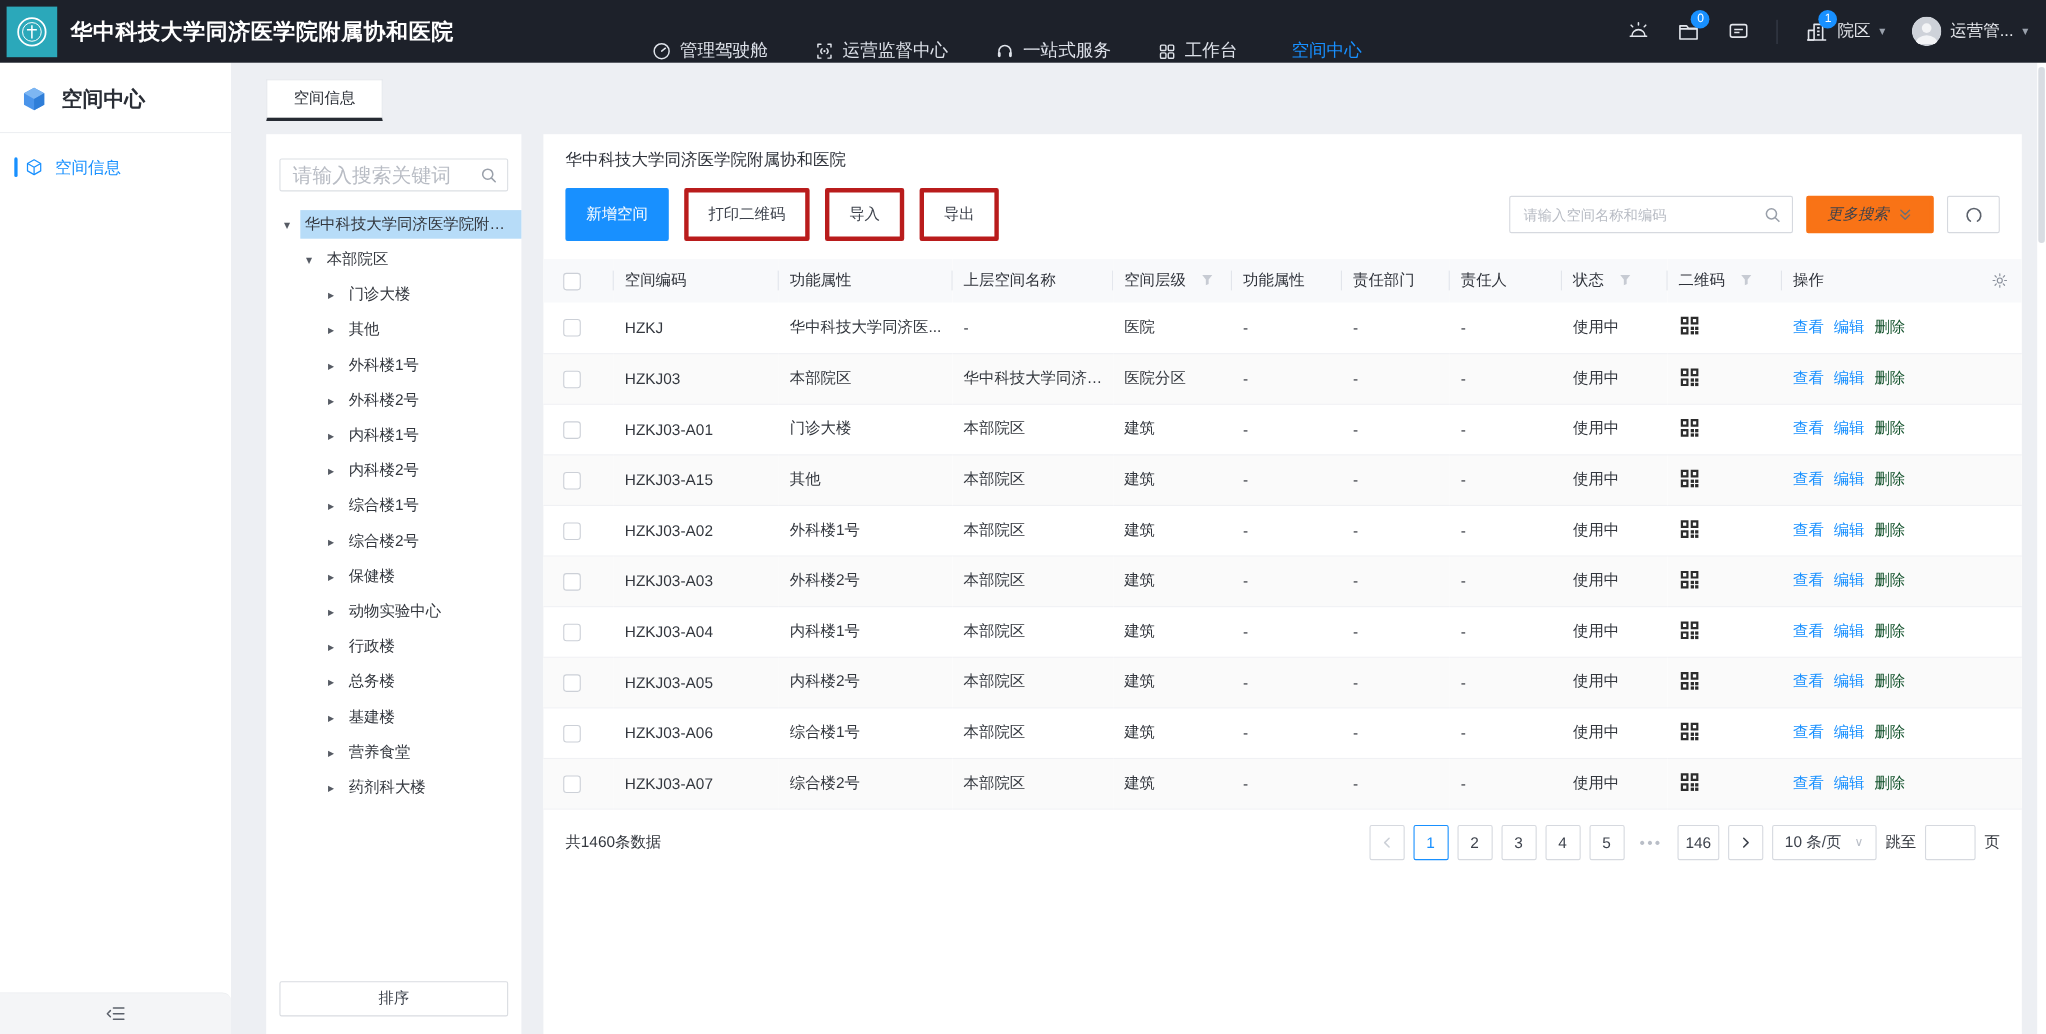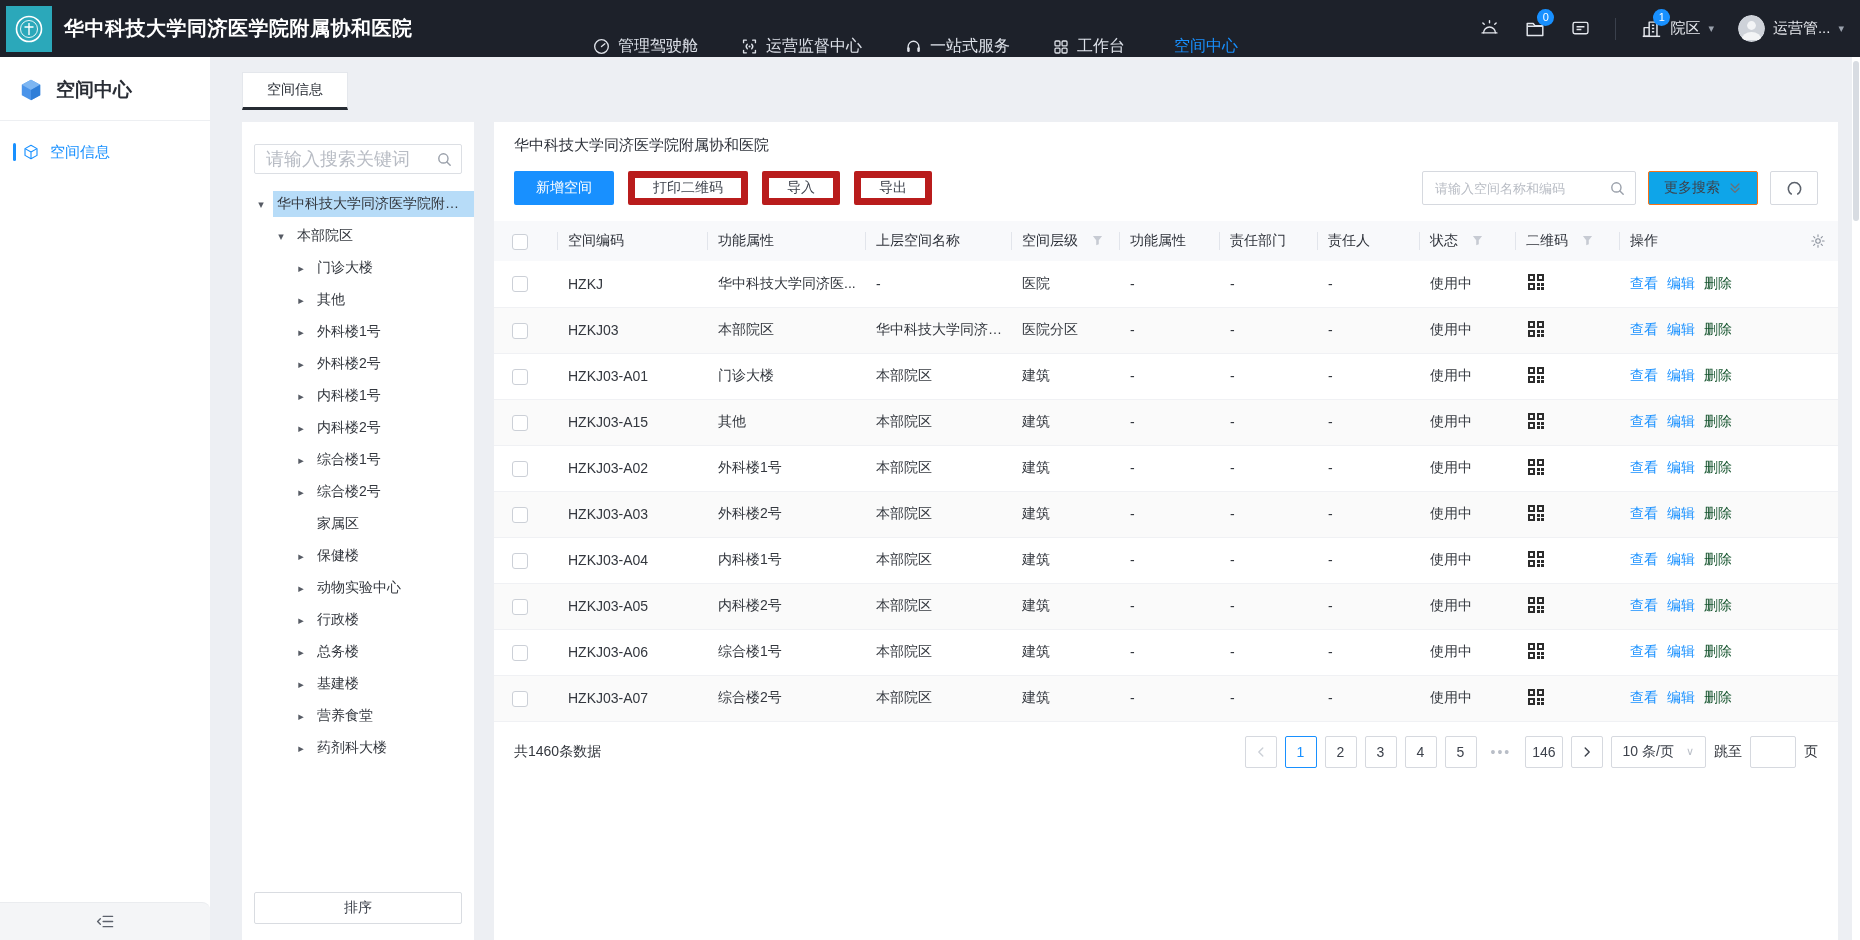--- a/index.html
+++ b/index.html
@@ -49,27 +49,27 @@
   .tree-item.lvl1{padding-left:32px;}
   .tree-item.lvl2{padding-left:52px;}
   .tree-label{padding:4px 4px;overflow:hidden;text-overflow:ellipsis;}
   .tree-item.selected .tree-label{background:#b7dcf8;flex:1;}
   .sort-btn{position:absolute;bottom:16px;left:12px;right:12px;height:32px;border:1px solid #d9dce1;border-radius:2px;background:#fff;display:flex;align-items:center;justify-content:center;font-size:14px;color:#3d424c;cursor:pointer;}
   
   .main-card{position:absolute;top:122px;left:494px;width:1344px;height:818px;background:#fff;padding-top:14px;}
   .card-pad{padding:0 20px;}
   .main-title{font-size:15px;color:#2e323a;}
   .toolbar{margin-top:16px;display:flex;align-items:center;}
-  .btn{height:34px;border:7px solid #b91c1c;background:#fff;border-radius:2px;font-size:14px;color:#3d424c;display:inline-flex;align-items:center;justify-content:center;padding:0 18px;cursor:pointer;margin-right:14px;white-space:nowrap;}
+  .btn{height:48px;border:4px solid #b91c1c;background:#fff;border-radius:2px;font-size:14px;color:#3d424c;display:inline-flex;align-items:center;justify-content:center;padding:0 18px;cursor:pointer;margin-right:14px;white-space:nowrap;}
   .btn.primary{background:#1890ff;border-color:#1890ff;color:#fff;padding:0 15px;}
   .toolbar-right{margin-left:auto;display:flex;align-items:center;gap:12px;}
-  .search-box{width:214px;height:34px;border:1px solid #d6d9df;border-radius:2px;display:flex;align-items:center;padding:0 10px;background:#fff;}
+  .search-box{width:258px;height:34px;border:1px solid #d6d9df;border-radius:2px;display:flex;align-items:center;padding:0 10px;background:#fff;}
   .search-box input{border:0;outline:0;flex:1;font-size:13px;color:#333;min-width:0;}
   .search-box input::placeholder{color:#b8bcc4;}
-  .more-btn{height:34px;border:1px solid #f97316;border-radius:2px;background:#0ea5e9;display:flex;align-items:center;gap:8px;padding:0 15px;font-size:14px;color:#3d424c;cursor:pointer;}
+  .more-btn{height:34px;border:4px solid #f97316;border-radius:2px;background:#f97316;display:flex;align-items:center;gap:8px;padding:0 15px;font-size:14px;color:#3d424c;cursor:pointer;font-style:italic;}
   .refresh-btn{width:48px;height:34px;border:1px solid #d6d9df;border-radius:2px;background:#fff;display:flex;align-items:center;justify-content:center;cursor:pointer;}
   
   table{width:100%;border-collapse:collapse;table-layout:fixed;font-size:14px;color:#33373e;margin-top:16px;}
   thead th{background:#f8f9fb;height:40px;font-weight:400;text-align:left;padding:0 10px;position:relative;color:#2e323a;white-space:nowrap;}
   thead th:not(:last-child)::after{content:'';position:absolute;right:0;top:11px;height:18px;width:1px;background:#e2e5eb;}
   thead th:first-child,tbody td:first-child{padding-left:18px;}
   tbody td{height:46px;padding:0 10px;border-bottom:1px solid #f0f1f4;white-space:nowrap;overflow:hidden;text-overflow:ellipsis;}
   tbody tr:nth-child(even){background:#fafafa;}
   .cb{width:16px;height:16px;border:1px solid #ccd0d7;border-radius:3px;background:#fff;display:inline-block;vertical-align:middle;cursor:pointer;}
   .funnel{margin-left:14px;vertical-align:-1px;}
@@ -280,24 +280,20 @@
         <span class="tree-arrow">▸</span>
         <span class="tree-label">内科楼2号</span>
       </div>
       <div class="tree-item lvl2">
         <span class="tree-arrow">▸</span>
         <span class="tree-label">综合楼1号</span>
       </div>
       <div class="tree-item lvl2">
         <span class="tree-arrow">▸</span>
         <span class="tree-label">综合楼2号</span>
-      </div>
-      <div class="tree-item lvl2">
-        <span class="tree-arrow"></span>
-        <span class="tree-label">家属区</span>
       </div>
       <div class="tree-item lvl2">
         <span class="tree-arrow">▸</span>
         <span class="tree-label">保健楼</span>
       </div>
       <div class="tree-item lvl2">
         <span class="tree-arrow">▸</span>
         <span class="tree-label">动物实验中心</span>
       </div>
       <div class="tree-item lvl2">

